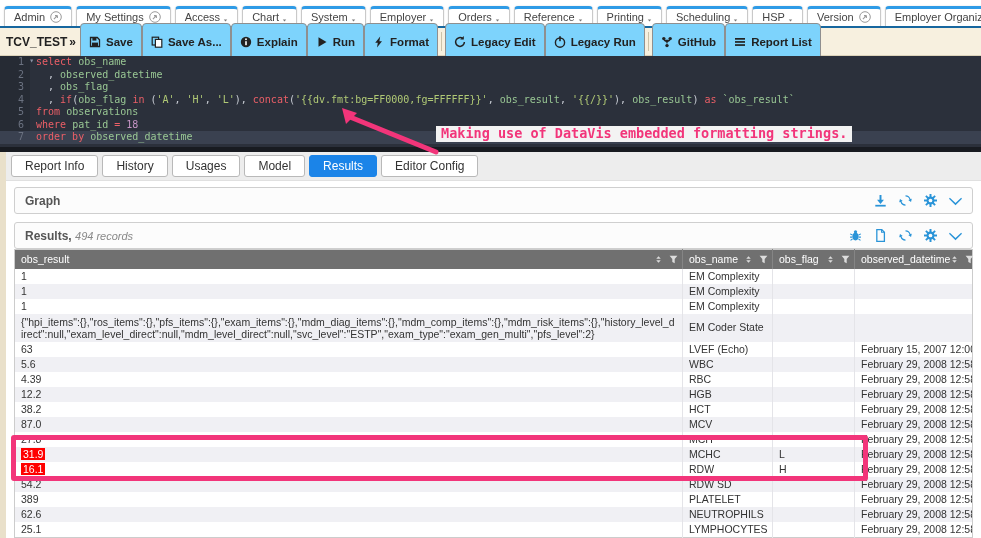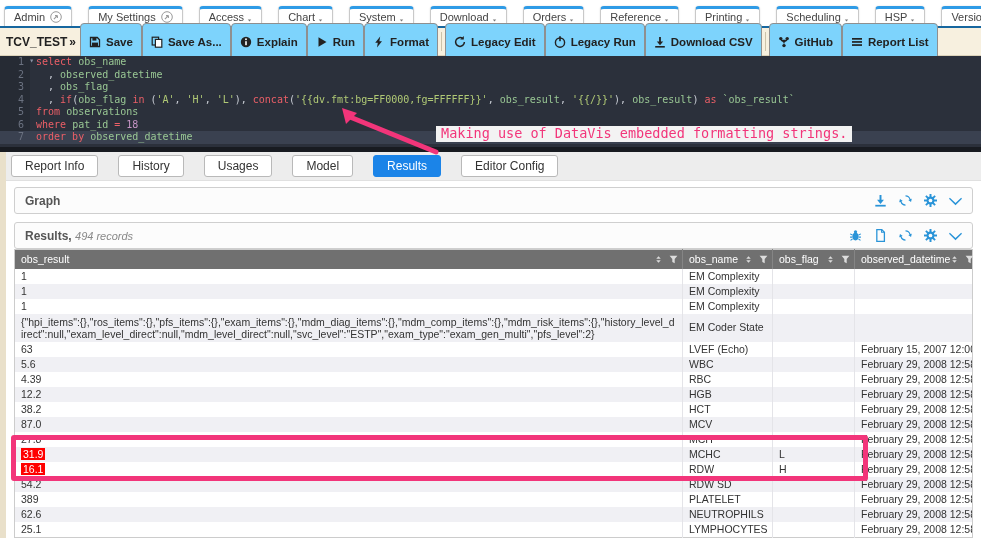--- a/index.html
+++ b/index.html
@@ -1,20 +1,20 @@
 <!DOCTYPE html>
 <html><head>
 <meta charset="utf-8">
 <style>
   * { box-sizing: border-box; }
   html,body { margin:0; padding:0; width:981px; height:538px; overflow:hidden;
     font-family:"Liberation Sans",sans-serif; background:#fff; color:#333; font-size:12px; }
 
   
-  .topnav { display:flex; align-items:flex-end; gap:16px; padding:3px 4px 0 4px;
+  .topnav { display:flex; align-items:flex-end; gap:4px; padding:3px 4px 0 4px;
     background:#fff; border-bottom:2px solid #17679f; height:28px; white-space:nowrap; overflow:hidden; }
   .nav-tab { display:inline-flex; align-items:center; gap:5px; background:#fff;
     border:1px solid #c9c9c9; border-bottom:none; border-top:3px solid #2e9be6;
     border-radius:4px 4px 0 0; padding:2px 9px 3px 9px; font-size:11px; color:#444;
     box-shadow:0 0 2px rgba(0,0,0,.12); }
   .nav-tab .popout { color:#9a9a9a; display:inline-flex; }
   .nav-tab .menumark { color:#777; display:inline-flex; margin-left:-2px; margin-bottom:-5px; }
 
   
   .toolbar { display:flex; align-items:center; background:#f7f0df;
@@ -36,30 +36,30 @@
   .gutter { width:30px; background:#262b34; color:#6b7280; text-align:right;
     padding-right:6px; flex:none; position:relative; }
   .ed-line.active .gutter { background:#3a4150; }
   .fold { position:absolute; right:-4px; top:-1px; color:#8a93a5; font-size:8px; }
   .code { padding-left:6px; white-space:pre; }
   .tk-k { color:#ec5f67; } .tk-n { color:#99c794; } .tk-s { color:#b0c975; }
   .tk-d { color:#c594c5; } .tk-p { color:#c8ccd4; }
 
   
   .ann-label { position:absolute; left:436px; top:70px; background:#f3f3f3; color:#f2357a;
-    font-weight:normal; font-size:13.5px; padding:1px 5px 2px 5px;
+    font-weight:bold; font-size:13.5px; padding:1px 5px 2px 5px;
     font-family:"DejaVu Sans Mono",monospace; white-space:nowrap; z-index:5; }
   .ann-arrow { position:absolute; left:340px; top:52px; z-index:5; }
 
   
   .lower { display:flex; height:386px; }
   .left-strip { width:6px; background:#e9e0ca; flex:none; }
   .main { flex:1; display:flex; flex-direction:column; min-width:0; background:#fff; }
 
-  .tabbar { background:#ededed; padding:3px 4px 3px 5px; display:flex; gap:20px;
+  .tabbar { background:#ededed; padding:3px 4px 3px 5px; display:flex; gap:4px;
     border-bottom:1px solid #e0e0e0; }
   .tab { background:#fff; border:1px solid #b9b9b9; border-radius:3px;
     padding:3px 13px; font-size:12px; color:#333; cursor:pointer; }
   .tab.active { background:#1b84e8; border-color:#1b84e8; color:#fff; }
 
   .content { flex:1; padding:6px 8px 0 8px; overflow:hidden; }
   .panel { border:1px solid #cfcfcf; border-radius:3px; background:#fcfcfc;
     display:flex; align-items:center; justify-content:space-between;
     padding:5px 10px; height:27px; }
   .panel.graph { margin-bottom:8px; }
@@ -129,21 +129,21 @@
     </div>
     <div class="nav-tab">
       <span>System</span>
       <span class="icon menumark">
         <svg width="5" height="5" viewBox="0 0 12 12" fill="currentColor">
           <path d="M2 6h8L6 11z"></path>
         </svg>
       </span>
     </div>
     <div class="nav-tab">
-      <span>Download</span>
+      <span>Employer</span>
       <span class="icon menumark">
         <svg width="5" height="5" viewBox="0 0 12 12" fill="currentColor">
           <path d="M2 6h8L6 11z"></path>
         </svg>
       </span>
     </div>
     <div class="nav-tab">
       <span>Orders</span>
       <span class="icon menumark">
         <svg width="5" height="5" viewBox="0 0 12 12" fill="currentColor">
@@ -256,29 +256,20 @@
       <span>Legacy Edit</span>
     </button>
     <button class="tb-btn">
       <span class="icon">
         <svg width="12" height="12" viewBox="0 0 12 12" fill="currentColor">
           <circle cx="6" cy="6.6" r="4.6" fill="none" stroke="currentColor" stroke-width="1.4"></circle>
           <rect x="5.2" y="0.2" width="1.6" height="5"></rect>
         </svg>
       </span>
       <span>Legacy Run</span>
-    </button>
-    <button class="tb-btn">
-      <span class="icon">
-        <svg width="12" height="12" viewBox="0 0 12 12" fill="currentColor">
-          <path d="M5.1 1h1.8v4.4h2.3L6 9.2 2.8 5.4h2.3z"></path>
-          <rect x="1.2" y="10" width="9.6" height="1.6"></rect>
-        </svg>
-      </span>
-      <span>Download CSV</span>
     </button>
     <div class="sep"></div>
     <button class="tb-btn">
       <span class="icon">
         <svg width="12" height="12" viewBox="0 0 12 12" fill="currentColor">
           <circle cx="2.8" cy="2.6" r="1.7"></circle>
           <circle cx="9.2" cy="2.6" r="1.7"></circle>
           <circle cx="6" cy="9.6" r="1.7"></circle>
           <path d="M2.8 3.8c0 2 2.4 1.8 2.9 3.2V9h.6V7c.5-1.4 2.9-1.2 2.9-3.2z"></path>
         </svg>

